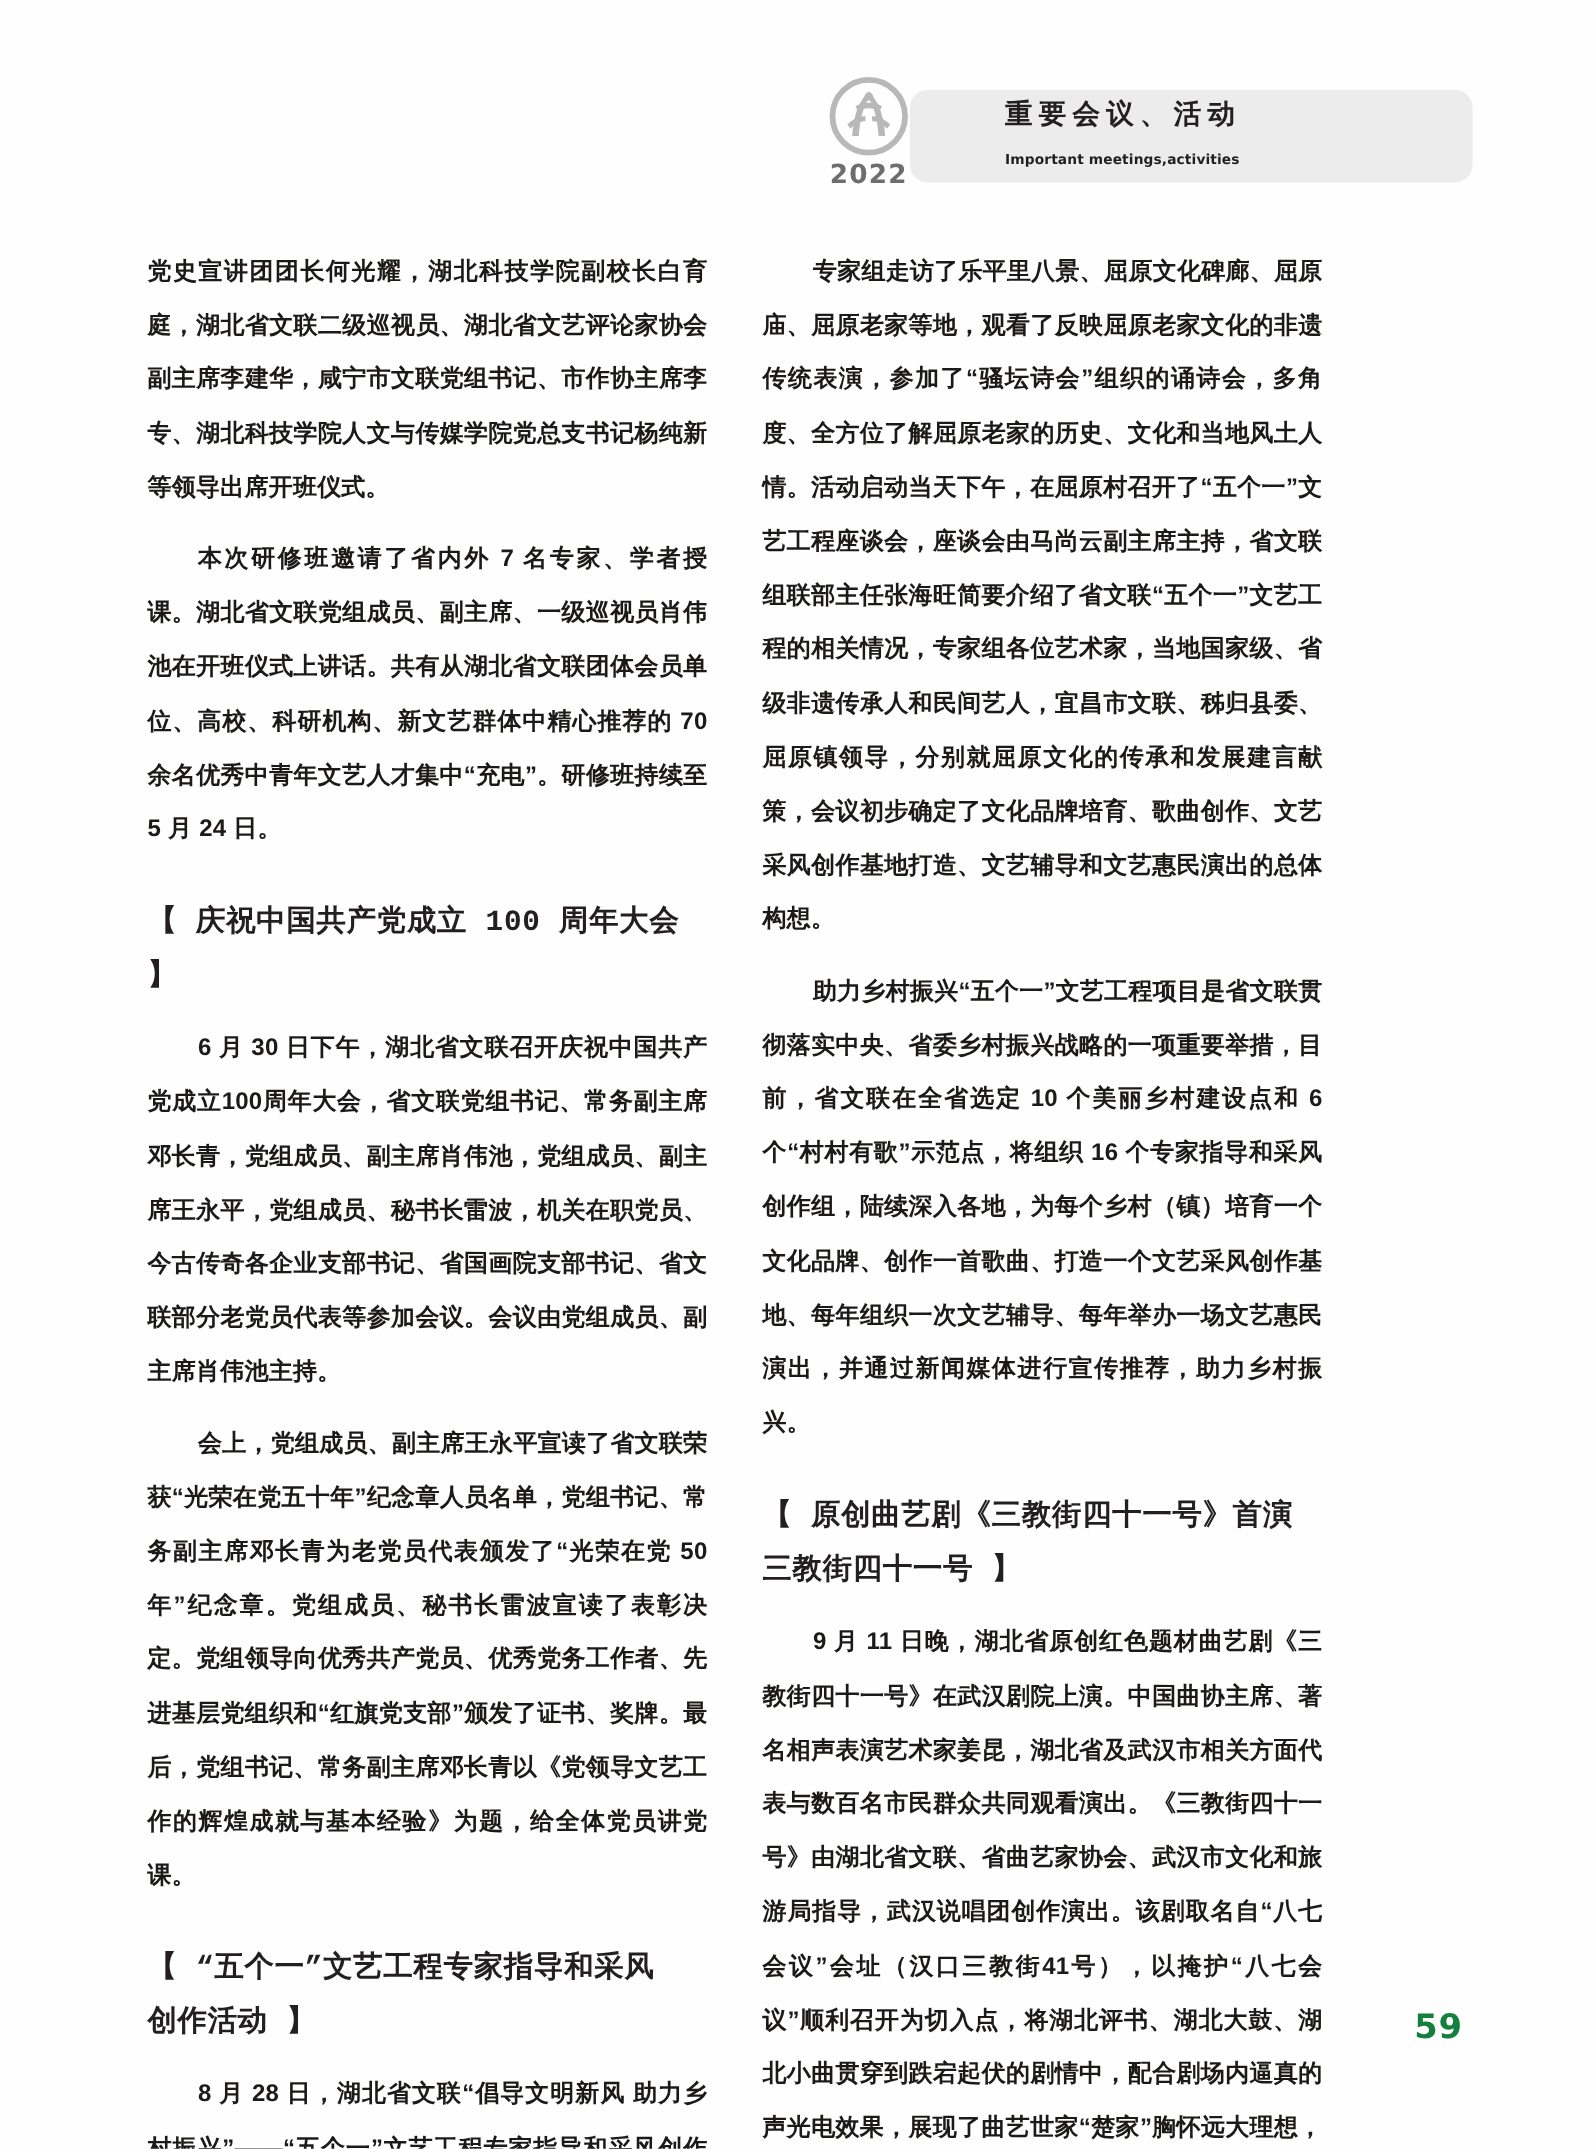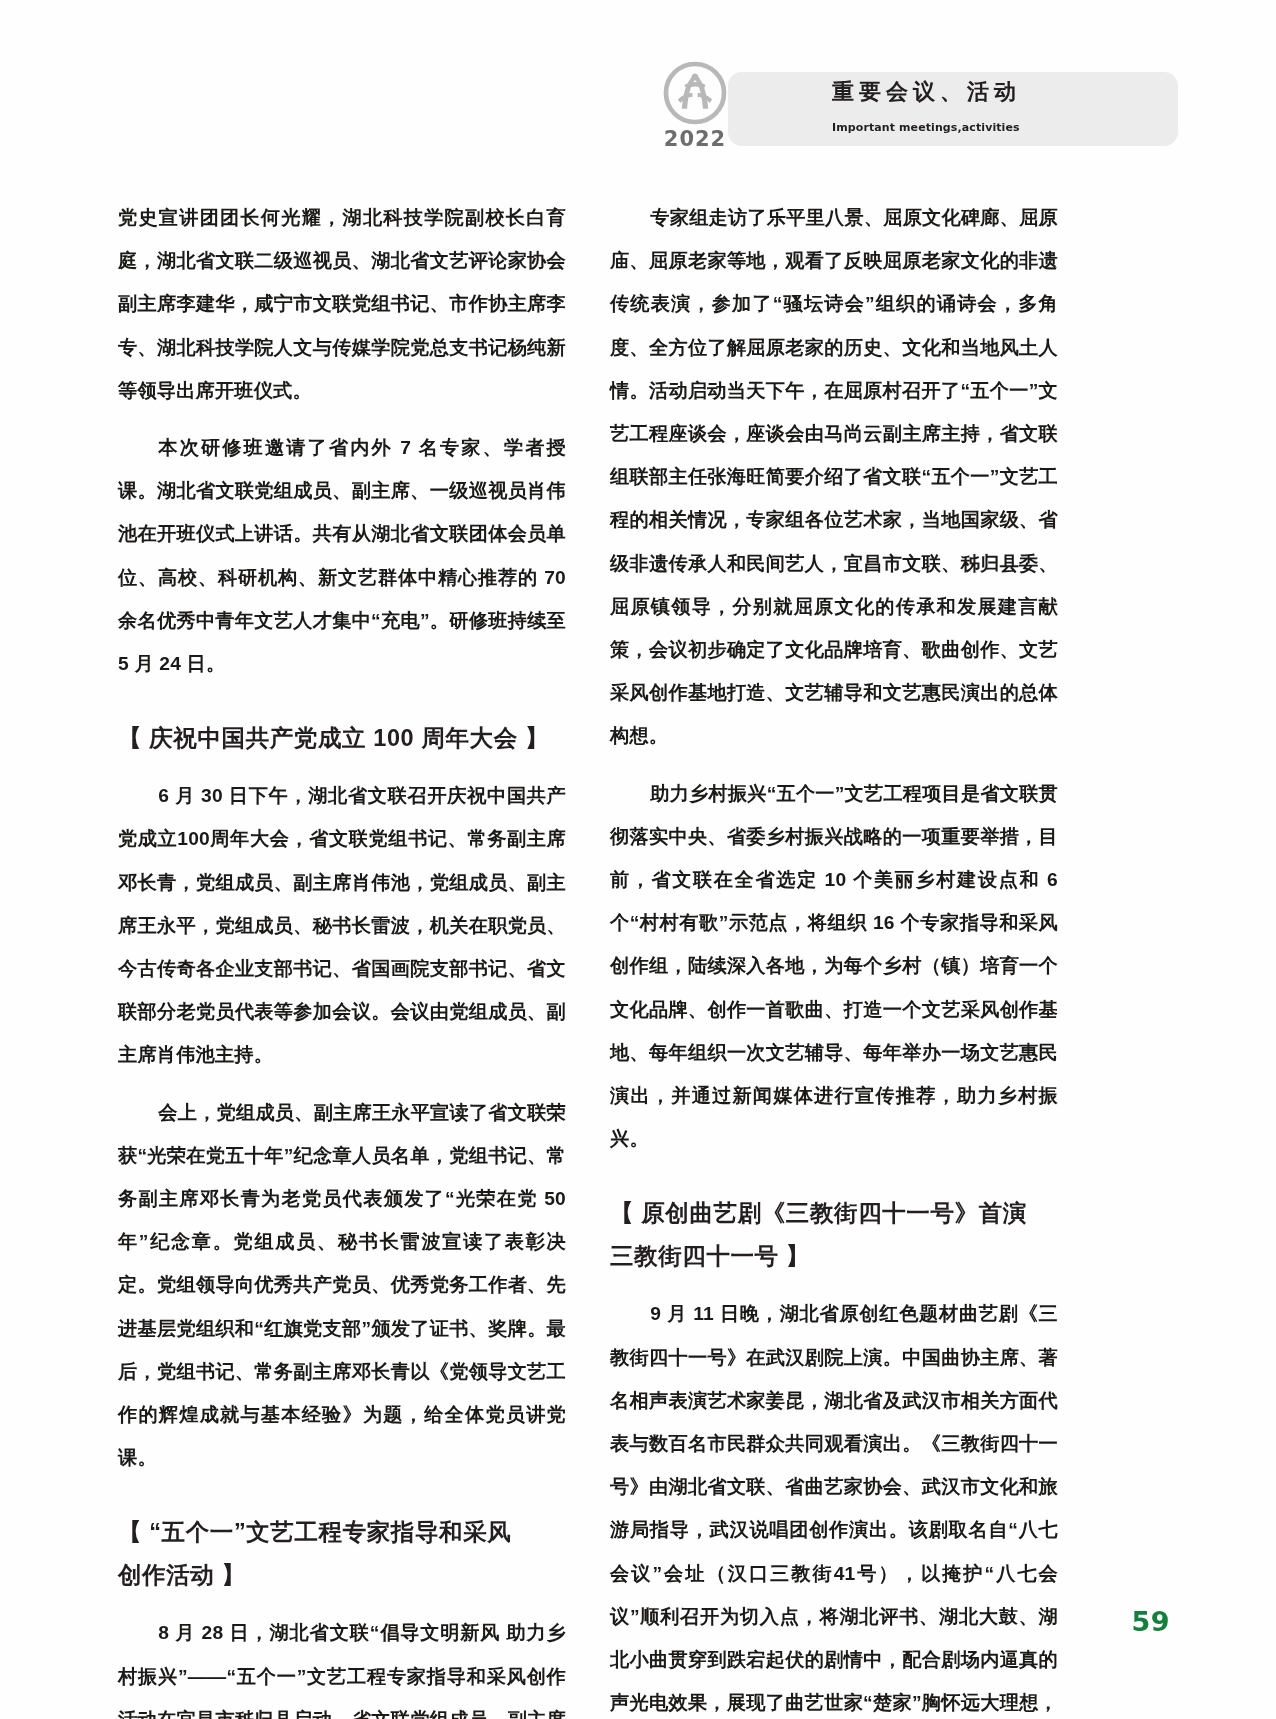--- a/index.html
+++ b/index.html
@@ -66,21 +66,21 @@
     position: absolute;
     left: 108px;
     top: 14px;
     width: 450px;
     height: 74px;
     background: #ececec;
     border-radius: 14px;
   }
   .header-text {
     position: absolute;
-    left: 212px;
+    left: 184px;
     top: 20px;
     width: 400px;
   }
   .header-title-cn {
     font-family: "DejaVu Sans", "Liberation Sans", sans-serif;
     font-weight: 700;
     font-size: 22px;
     letter-spacing: 5px;
     color: #231f20;
     line-height: 1.25;
@@ -123,21 +123,21 @@
     text-justify: inter-character;
     color: #1b1a18;
     letter-spacing: 0.2px;
     font-weight: 600;
     text-indent: 0;
   }
   p.body-par.indent { text-indent: 2.1em; }
 
   h2.section-head {
     margin: 0;
-    font-family: Liberation Sans, sans-serif;
+    font-family: Liberation Mono, monospace;
     font-weight: 700;
     font-size: 23.5px;
     line-height: 43px;
     color: #231f20;
     letter-spacing: 0.6px;
     text-align: left;
   }
 
   .gap-sm  { height: 14px; }
   .gap-lg  { height: 32px; }

